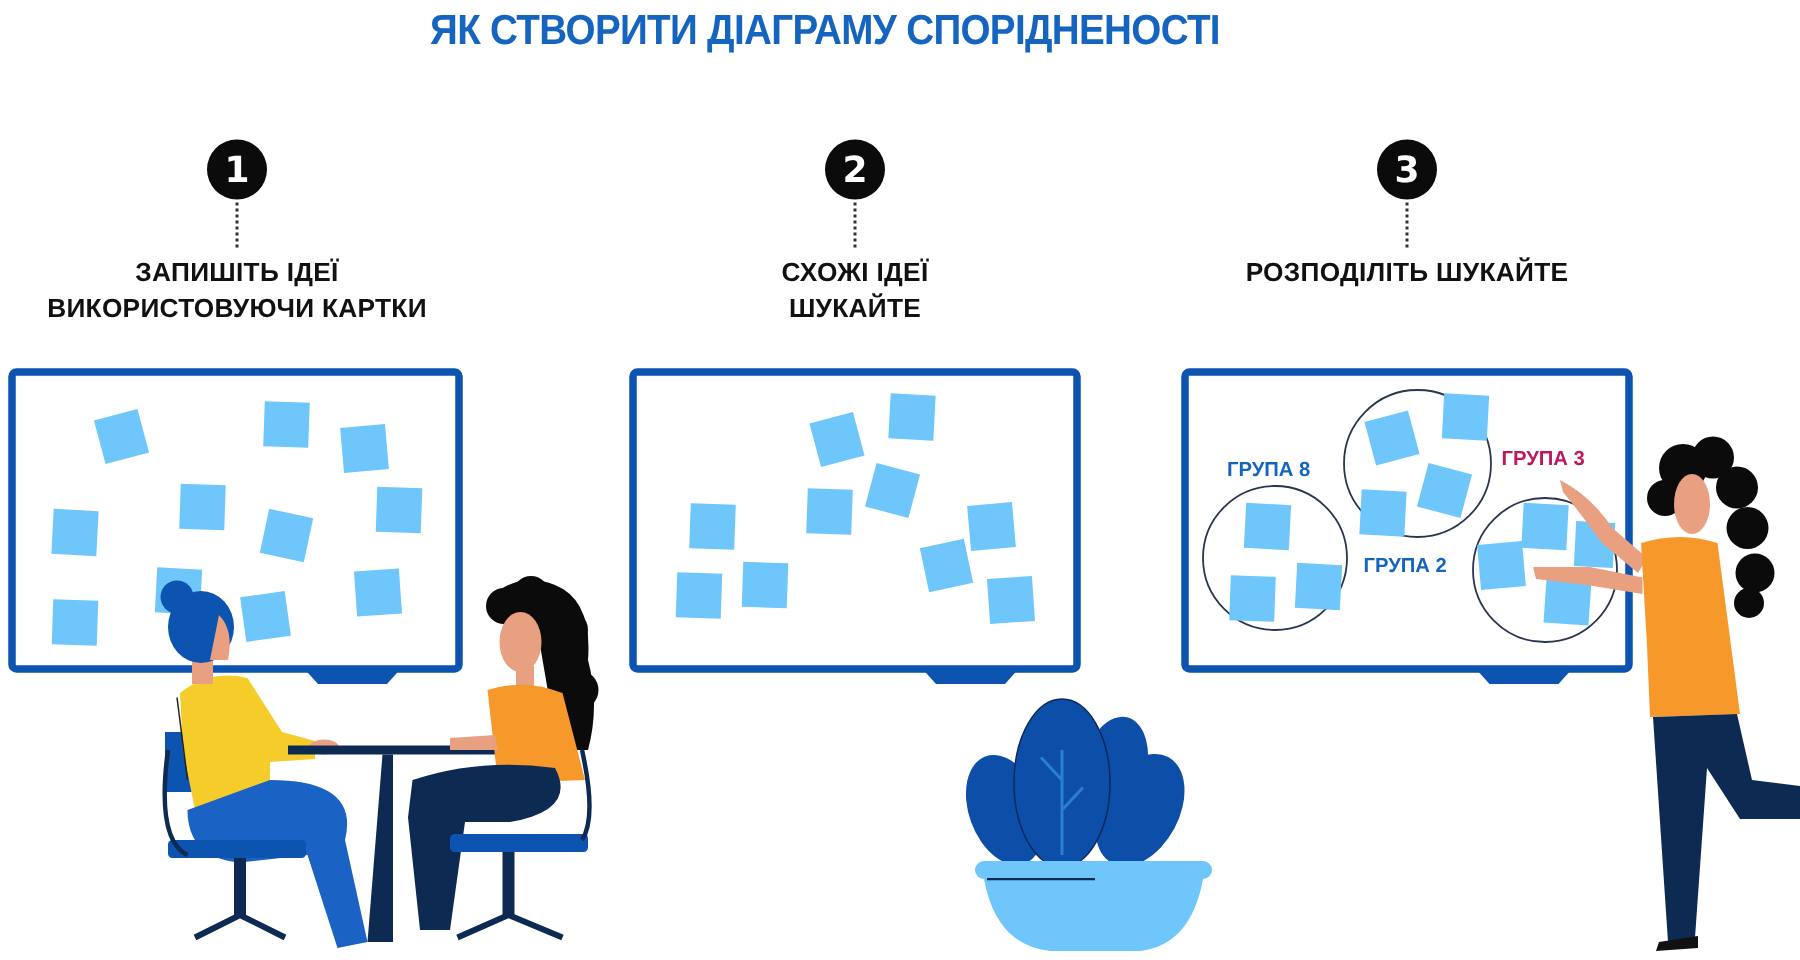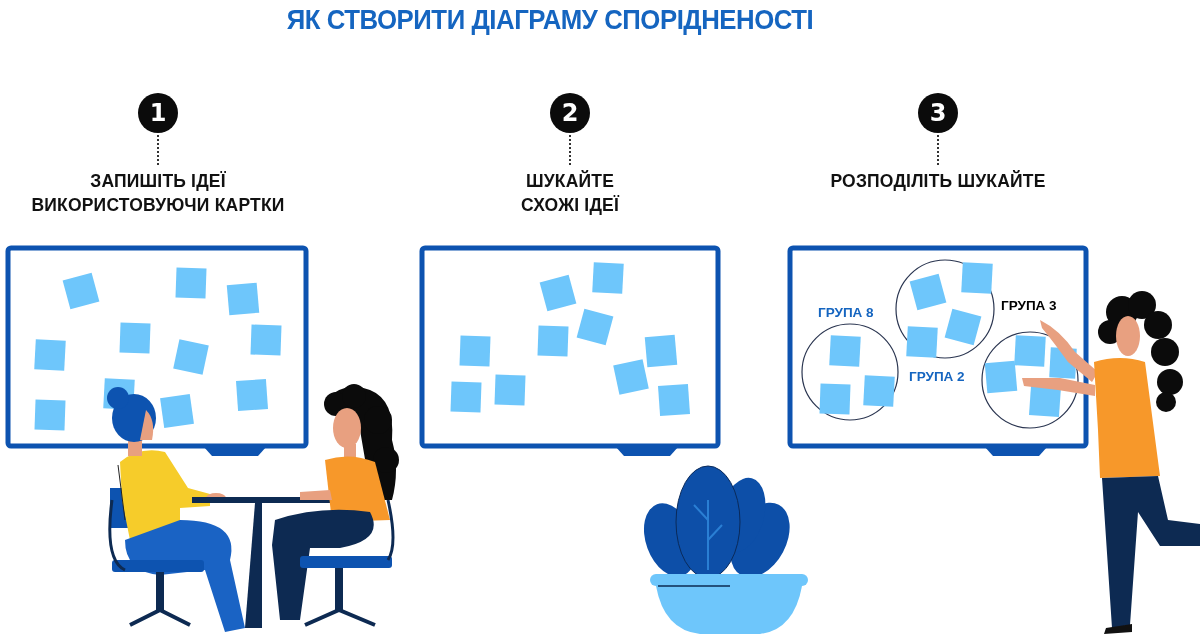--- a/index.html
+++ b/index.html
@@ -35,22 +35,22 @@
 
 <div class="step" style="left:-12px; top:93px;">
   <div class="badge">1</div>
   <div class="dots"></div>
   <div class="step-label">ЗАПИШІТЬ ІДЕЇ</div>
   <div class="step-label">ВИКОРИСТОВУЮЧИ КАРТКИ</div>
 </div>
 <div class="step" style="left:400px; top:93px;">
   <div class="badge">2</div>
   <div class="dots"></div>
+  <div class="step-label">СХОЖІ ІДЕЇ</div>
   <div class="step-label">ШУКАЙТЕ</div>
-  <div class="step-label">СХОЖІ ІДЕЇ</div>
 </div>
 <div class="step" style="left:768px; top:93px;">
   <div class="badge">3</div>
   <div class="dots"></div>
   <div class="step-label">РОЗПОДІЛІТЬ ШУКАЙТЕ</div>
 </div>
 
 <svg class="board" width="1200" height="640" viewBox="0 0 1200 640" xmlns="http://www.w3.org/2000/svg">
 
   <g>
@@ -190,13 +190,13 @@
 
     <path d="M1094 362 Q1120 354 1145 362 L1160 476 L1100 478 L1098 430 Z" fill="#f7982a"></path>
 
     <path d="M1102 478 L1158 476 L1168 520 L1200 524 L1200 546 L1160 546 L1138 512 L1130 625 L1112 628 Z" fill="#0d2a52"></path>
     <path d="M1106 628 L1132 624 L1132 632 L1104 634 Z" fill="#111"></path>
   </g>
 </svg>
 
 <div style="position:absolute; left:818px; top:305px; color:#1565c0; font-weight:bold; font-size:13.5px;">ГРУПА 8</div>
 <div style="position:absolute; left:909px; top:369px; color:#1565c0; font-weight:bold; font-size:13.5px;">ГРУПА 2</div>
-<div style="position:absolute; left:1001px; top:298px; color:#000000; font-weight:bold; font-size:13.5px;">ГРУПА 3</div>
+<div style="position:absolute; left:1001px; top:298px; color:#be185d; font-weight:bold; font-size:13.5px;">ГРУПА 3</div>
 
 </body></html>

